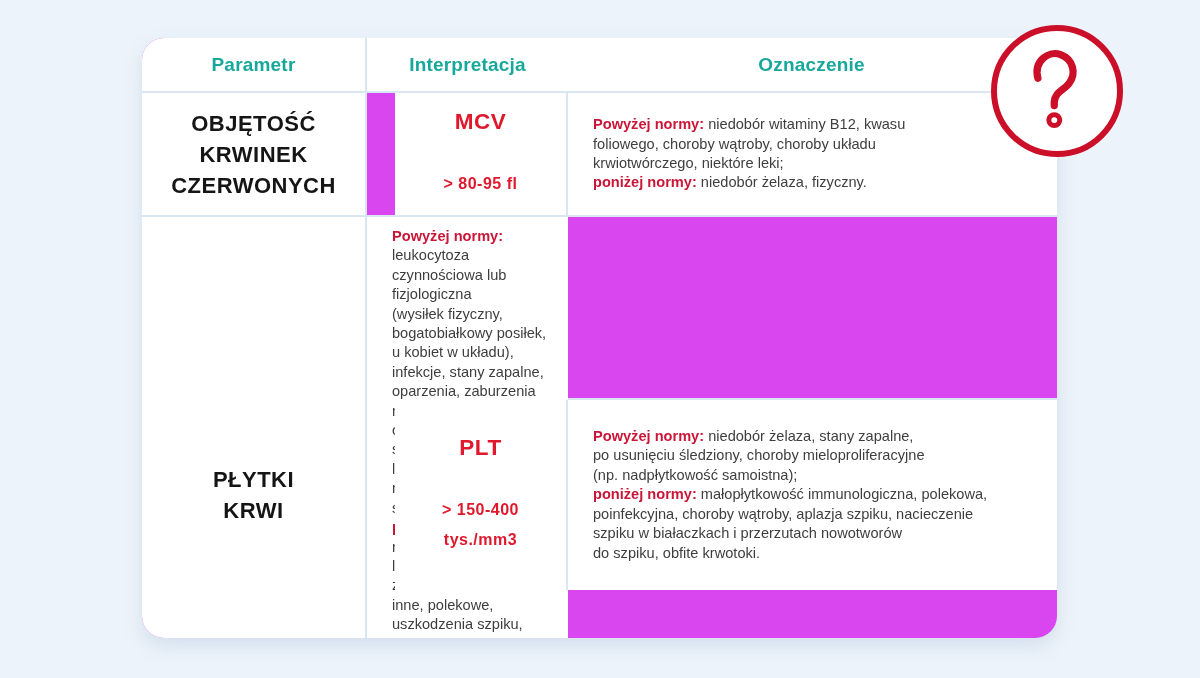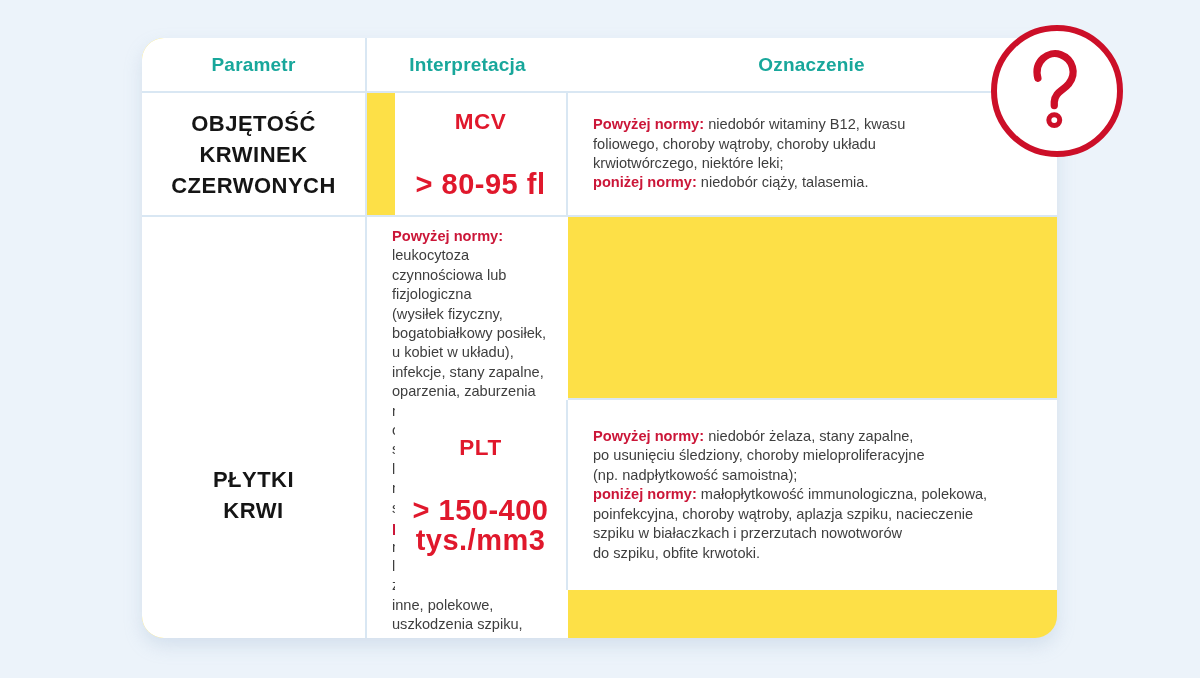--- a/index.html
+++ b/index.html
@@ -6,21 +6,21 @@
   html,body { width:1200px; height:678px; }
   body {
     position:relative;
     background:#ecf3fa;
     font-family:"Liberation Sans","DejaVu Sans",sans-serif;
     overflow:hidden;
   }
   .table {
     position:absolute; left:142px; top:38px;
     width:915px; height:600px;
-    background:#fde047;
+    background:#d946ef;
     border-radius:22px;
     overflow:hidden;
     box-shadow:0 8px 18px rgba(150,175,205,.28);
     display:flex; flex-direction:column;
   }
   .trow {
     display:grid;
     grid-template-columns:225px 201px 489px;
     border-bottom:2px solid #d9e7f3;
   }
@@ -39,21 +39,21 @@
     display:flex; align-items:center; justify-content:center;
     text-align:center; white-space:pre-line;
     color:#151515; font-size:22px; font-weight:800;
     line-height:31px; letter-spacing:.5px;
   }
   .c-symbol {
     display:flex; flex-direction:column; align-items:center; justify-content:center;
     gap:34px; text-align:center;margin-left:28px;
   }
   .symbol { color:#e0182c; font-size:22.5px; font-weight:800; letter-spacing:.5px; }
-  .range  { color:#e0182c; font-size:29px; font-weight:800; letter-spacing:.5px;
+  .range  { color:#e0182c; font-size:16px; font-weight:800; letter-spacing:.5px;
             white-space:pre-line; line-height:30px; }
   .c-interp {
     display:flex; flex-direction:column; justify-content:center;
     padding:10px 18px 10px 25px;
   }
   .interp-text {
     white-space:pre-line;
     color:#3e3e3e; font-size:14.6px; line-height:19.4px;
   }
   .norm-label { color:#cb1638; font-weight:bold; }
@@ -82,21 +82,21 @@
 KRWINEK
 CZERWONYCH</div>
     <div class="cell c-symbol br">
       <div class="symbol">MCV</div>
       <div class="range">&gt; 80-95 fl</div>
     </div>
     <div class="cell c-interp">
       <div class="interp-text"><span class="norm-label">Powyżej normy:</span><span> niedobór witaminy B12, kwasu
 foliowego, choroby wątroby, choroby układu
 krwiotwórczego, niektóre leki;
-</span><span class="norm-label">poniżej normy:</span><span> niedobór ciąży, talasemia.</span></div>
+</span><span class="norm-label">poniżej normy:</span><span> niedobór żelaza, fizyczny.</span></div>
     </div>
   </div>
 
   <div class="trow r2">
     <div class="cell c-param br">LEUKOCYTY</div>
     <div class="cell c-interp">
       <div class="interp-text"><span class="norm-label">Powyżej normy:</span><span> leukocytoza czynnościowa lub fizjologiczna
 (wysiłek fizyczny, bogatobiałkowy posiłek, u kobiet w układu),
 infekcje, stany zapalne, oparzenia, zaburzenia metaboliczne,
 ostre krwotoki, stosowanie niektórych leków, choroby

